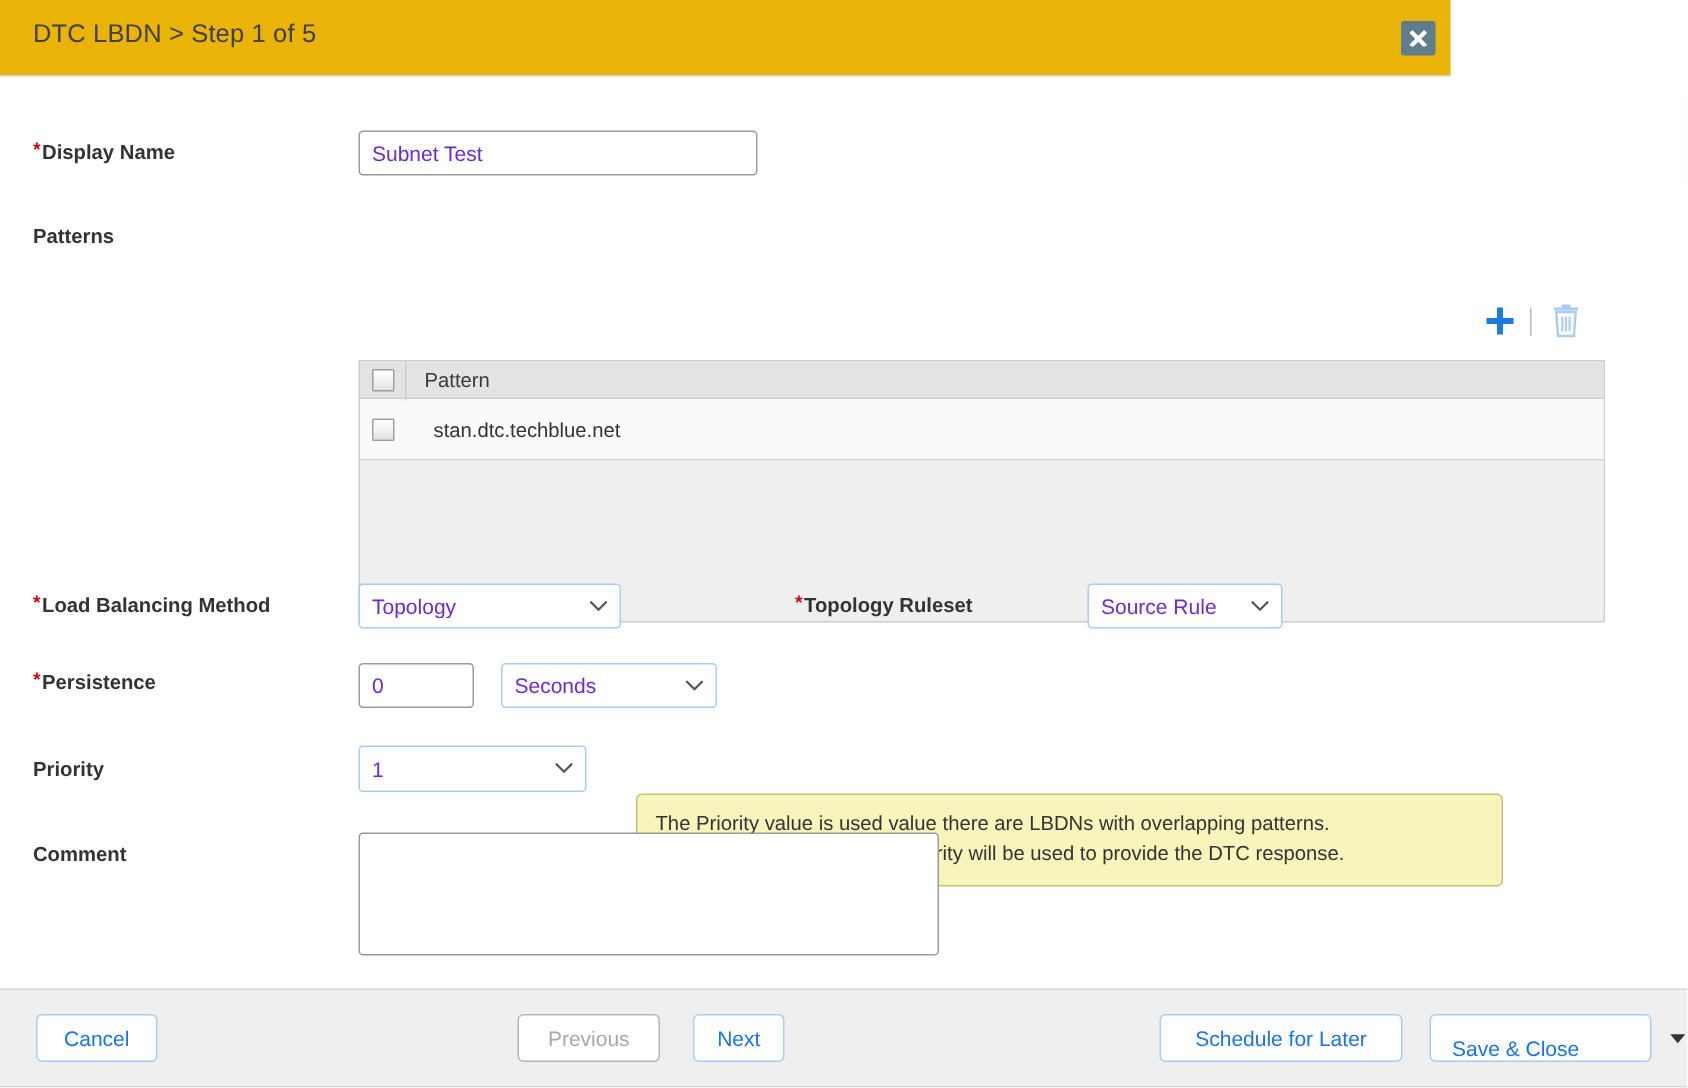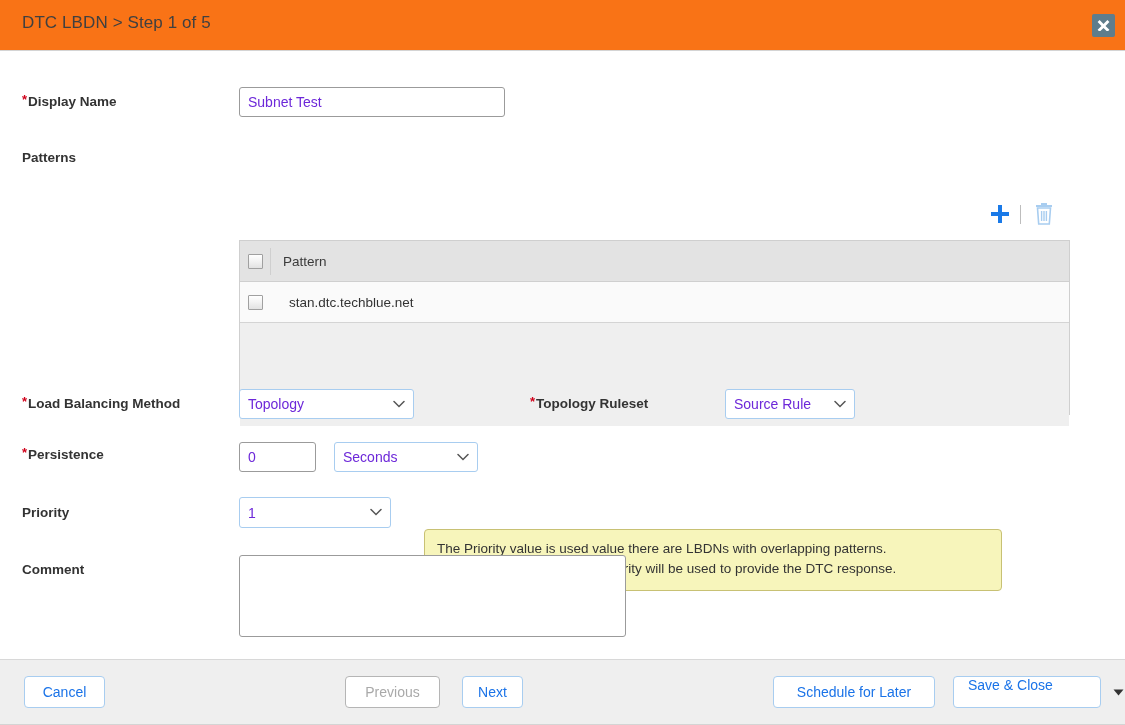--- a/index.html
+++ b/index.html
@@ -14,23 +14,23 @@
     font-size: 13px;
     color: #333333;
     overflow: hidden;
     position: relative;
   }
 
   
   .wizard-header {
     position: absolute;
     left: 0; top: 0;
-    width: 1125px;
+    width: 967px;
     height: 51px;
-    background: #f97316;
+    background: #eab308;
     border-bottom: 1px solid #d4d4d4;
     box-sizing: border-box;
     text-align: center;
   }
   .wizard-title {
     position: absolute;
     left: 22px;
     top: 13px;
     font-size: 17px;
     color: #404040;
@@ -163,21 +163,21 @@
     position: absolute;
     left: 239px;
     top: 189px;
     width: 831px;
     height: 175px;
     border: 1px solid #cfcfcf;
     box-sizing: border-box;
     background: #efefef;
   }
   .grid-head {
-    height: 41px;
+    height: 25px;
     background: #e3e3e3;
     border-bottom: 1px solid #cfcfcf;
     display: flex;
     align-items: center;
     box-sizing: border-box;
   }
   .grid-head .cb-cell {
     width: 31px;
     height: 27px;
     display: flex;
@@ -273,21 +273,21 @@
     border-color: #b5b5b5;
     cursor: default;
   }
   .btn-split {
     position: absolute;
     height: 32px;
     border: 1px solid #a8cdf0;
     border-radius: 4px;
     background: #ffffff;
     display: flex;
-    align-items: flex-start;
+    align-items: flex-end;
     box-sizing: border-box;
     cursor: pointer;
     gap: 48px;
   }
   .btn-split .lbl {
     padding: 0 12px 0 14px;
     color: #1a73e8;
     font-size: 14px;
     white-space: nowrap;
   }

